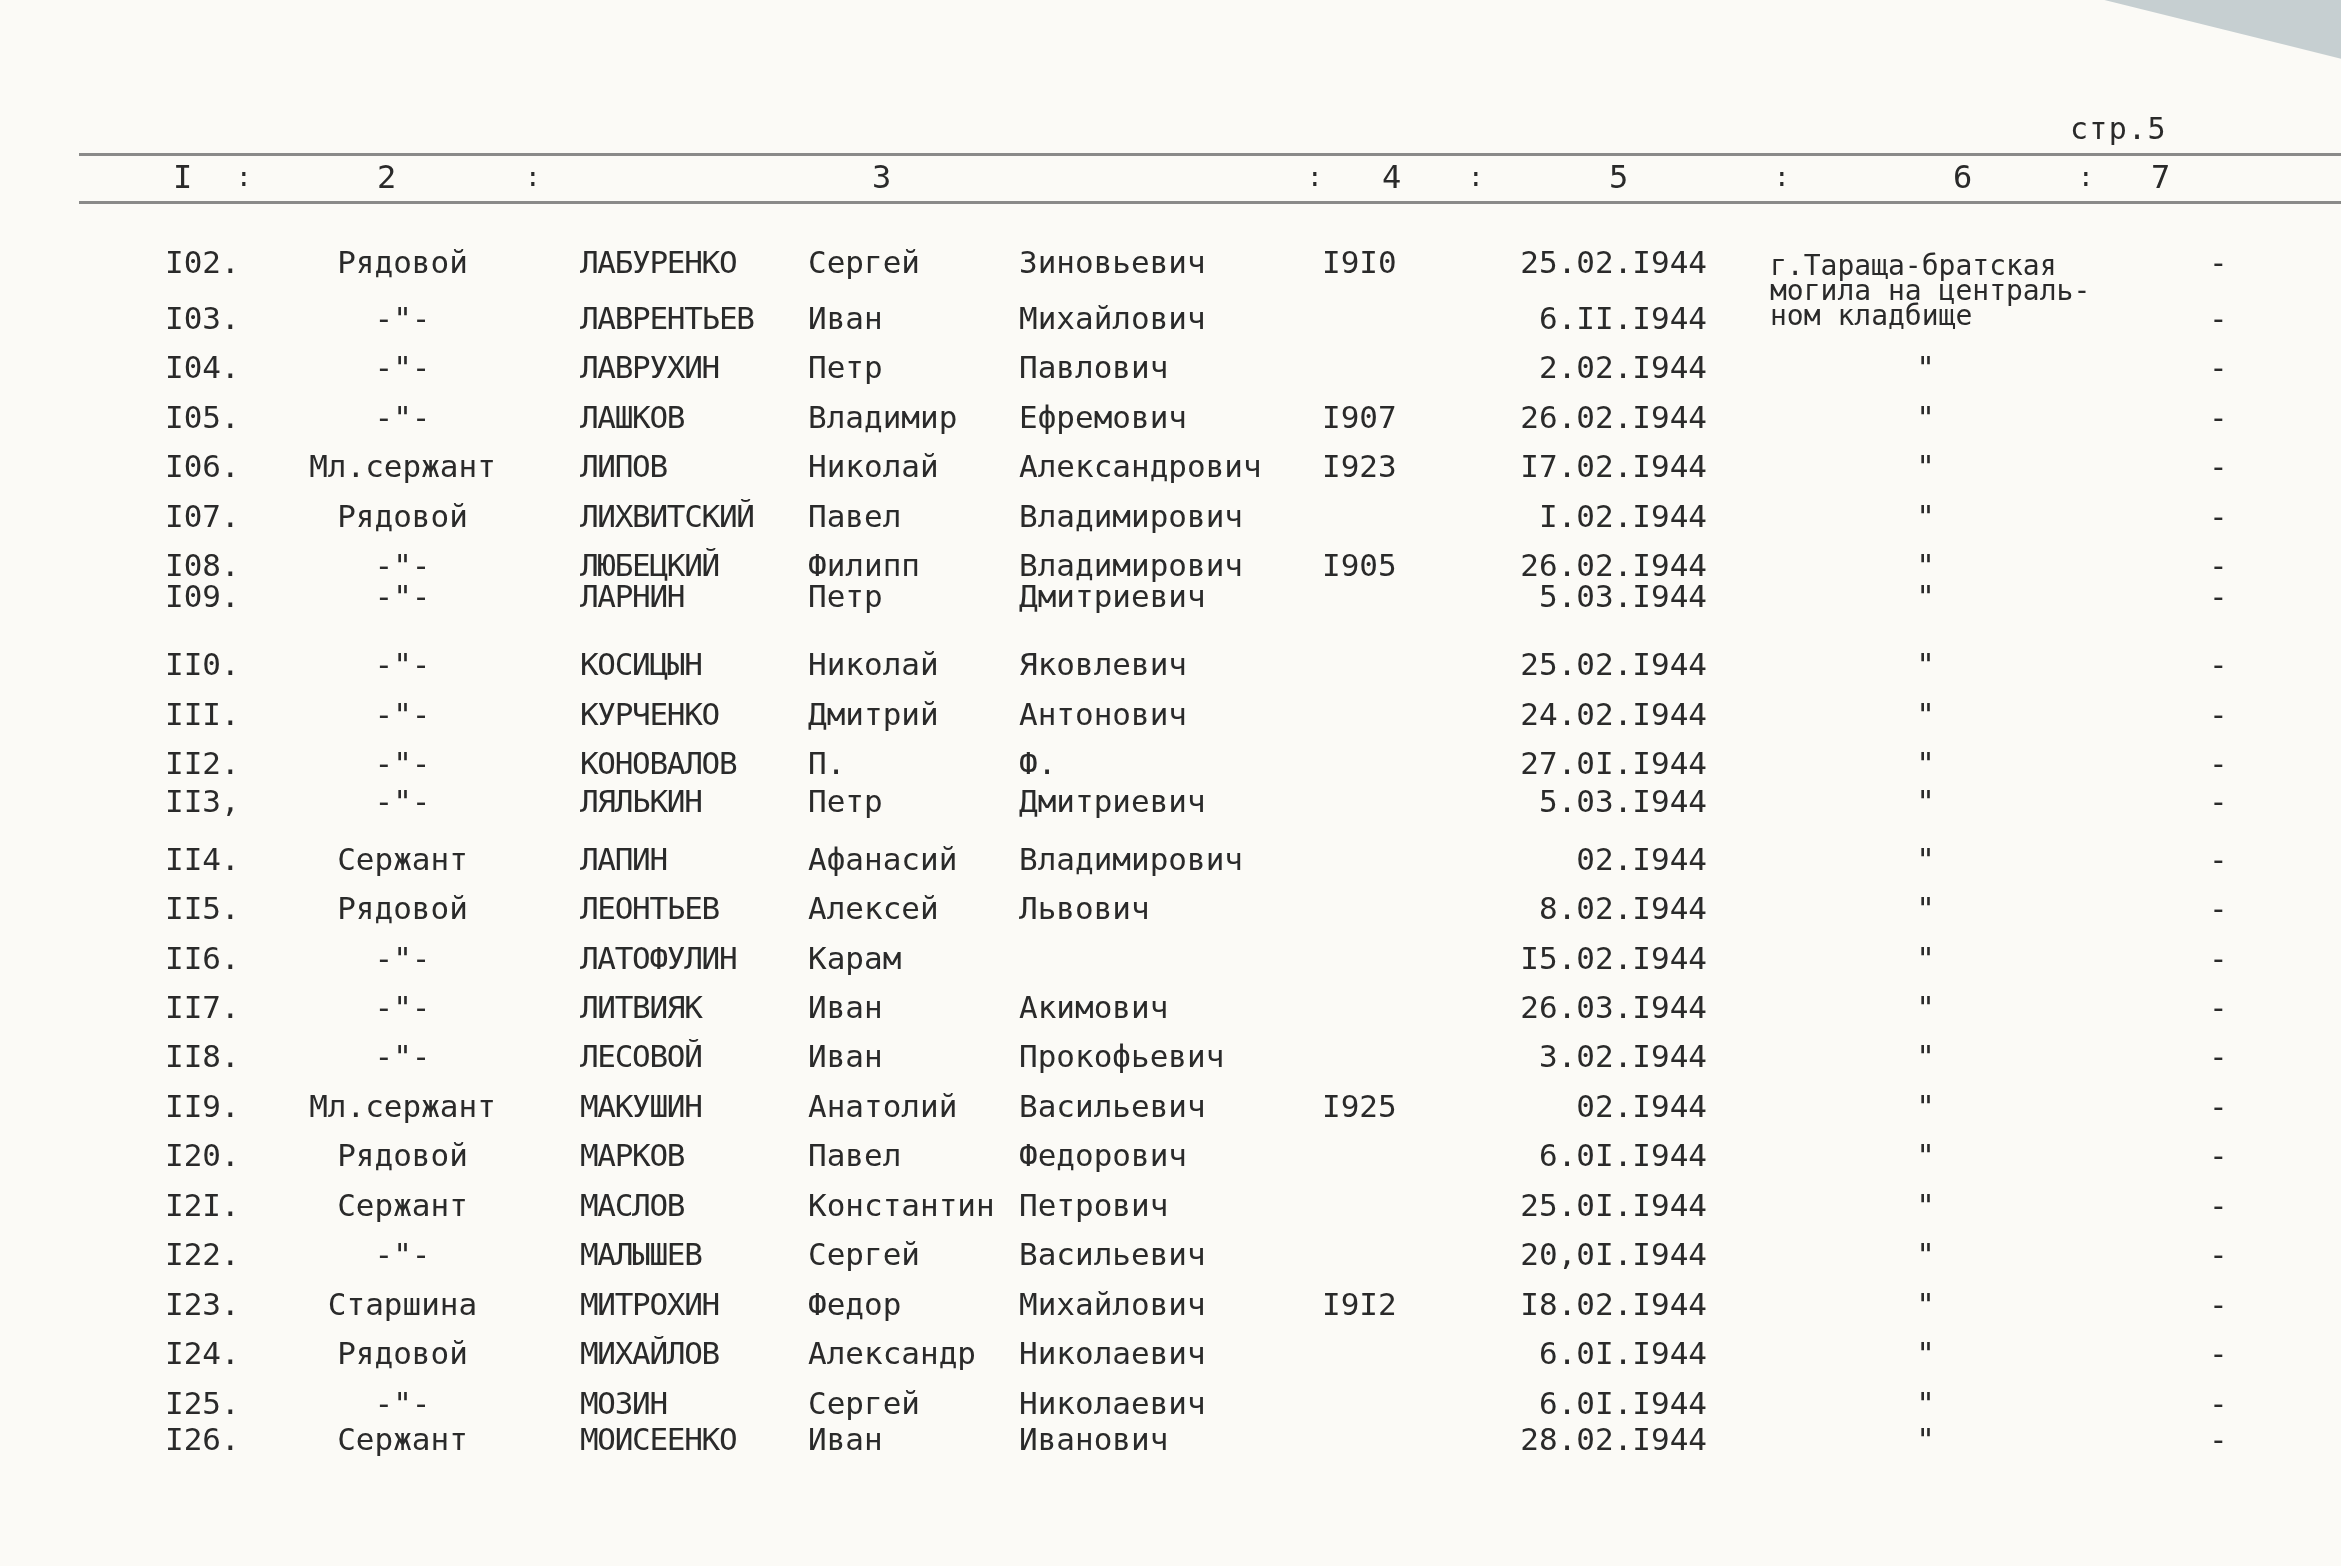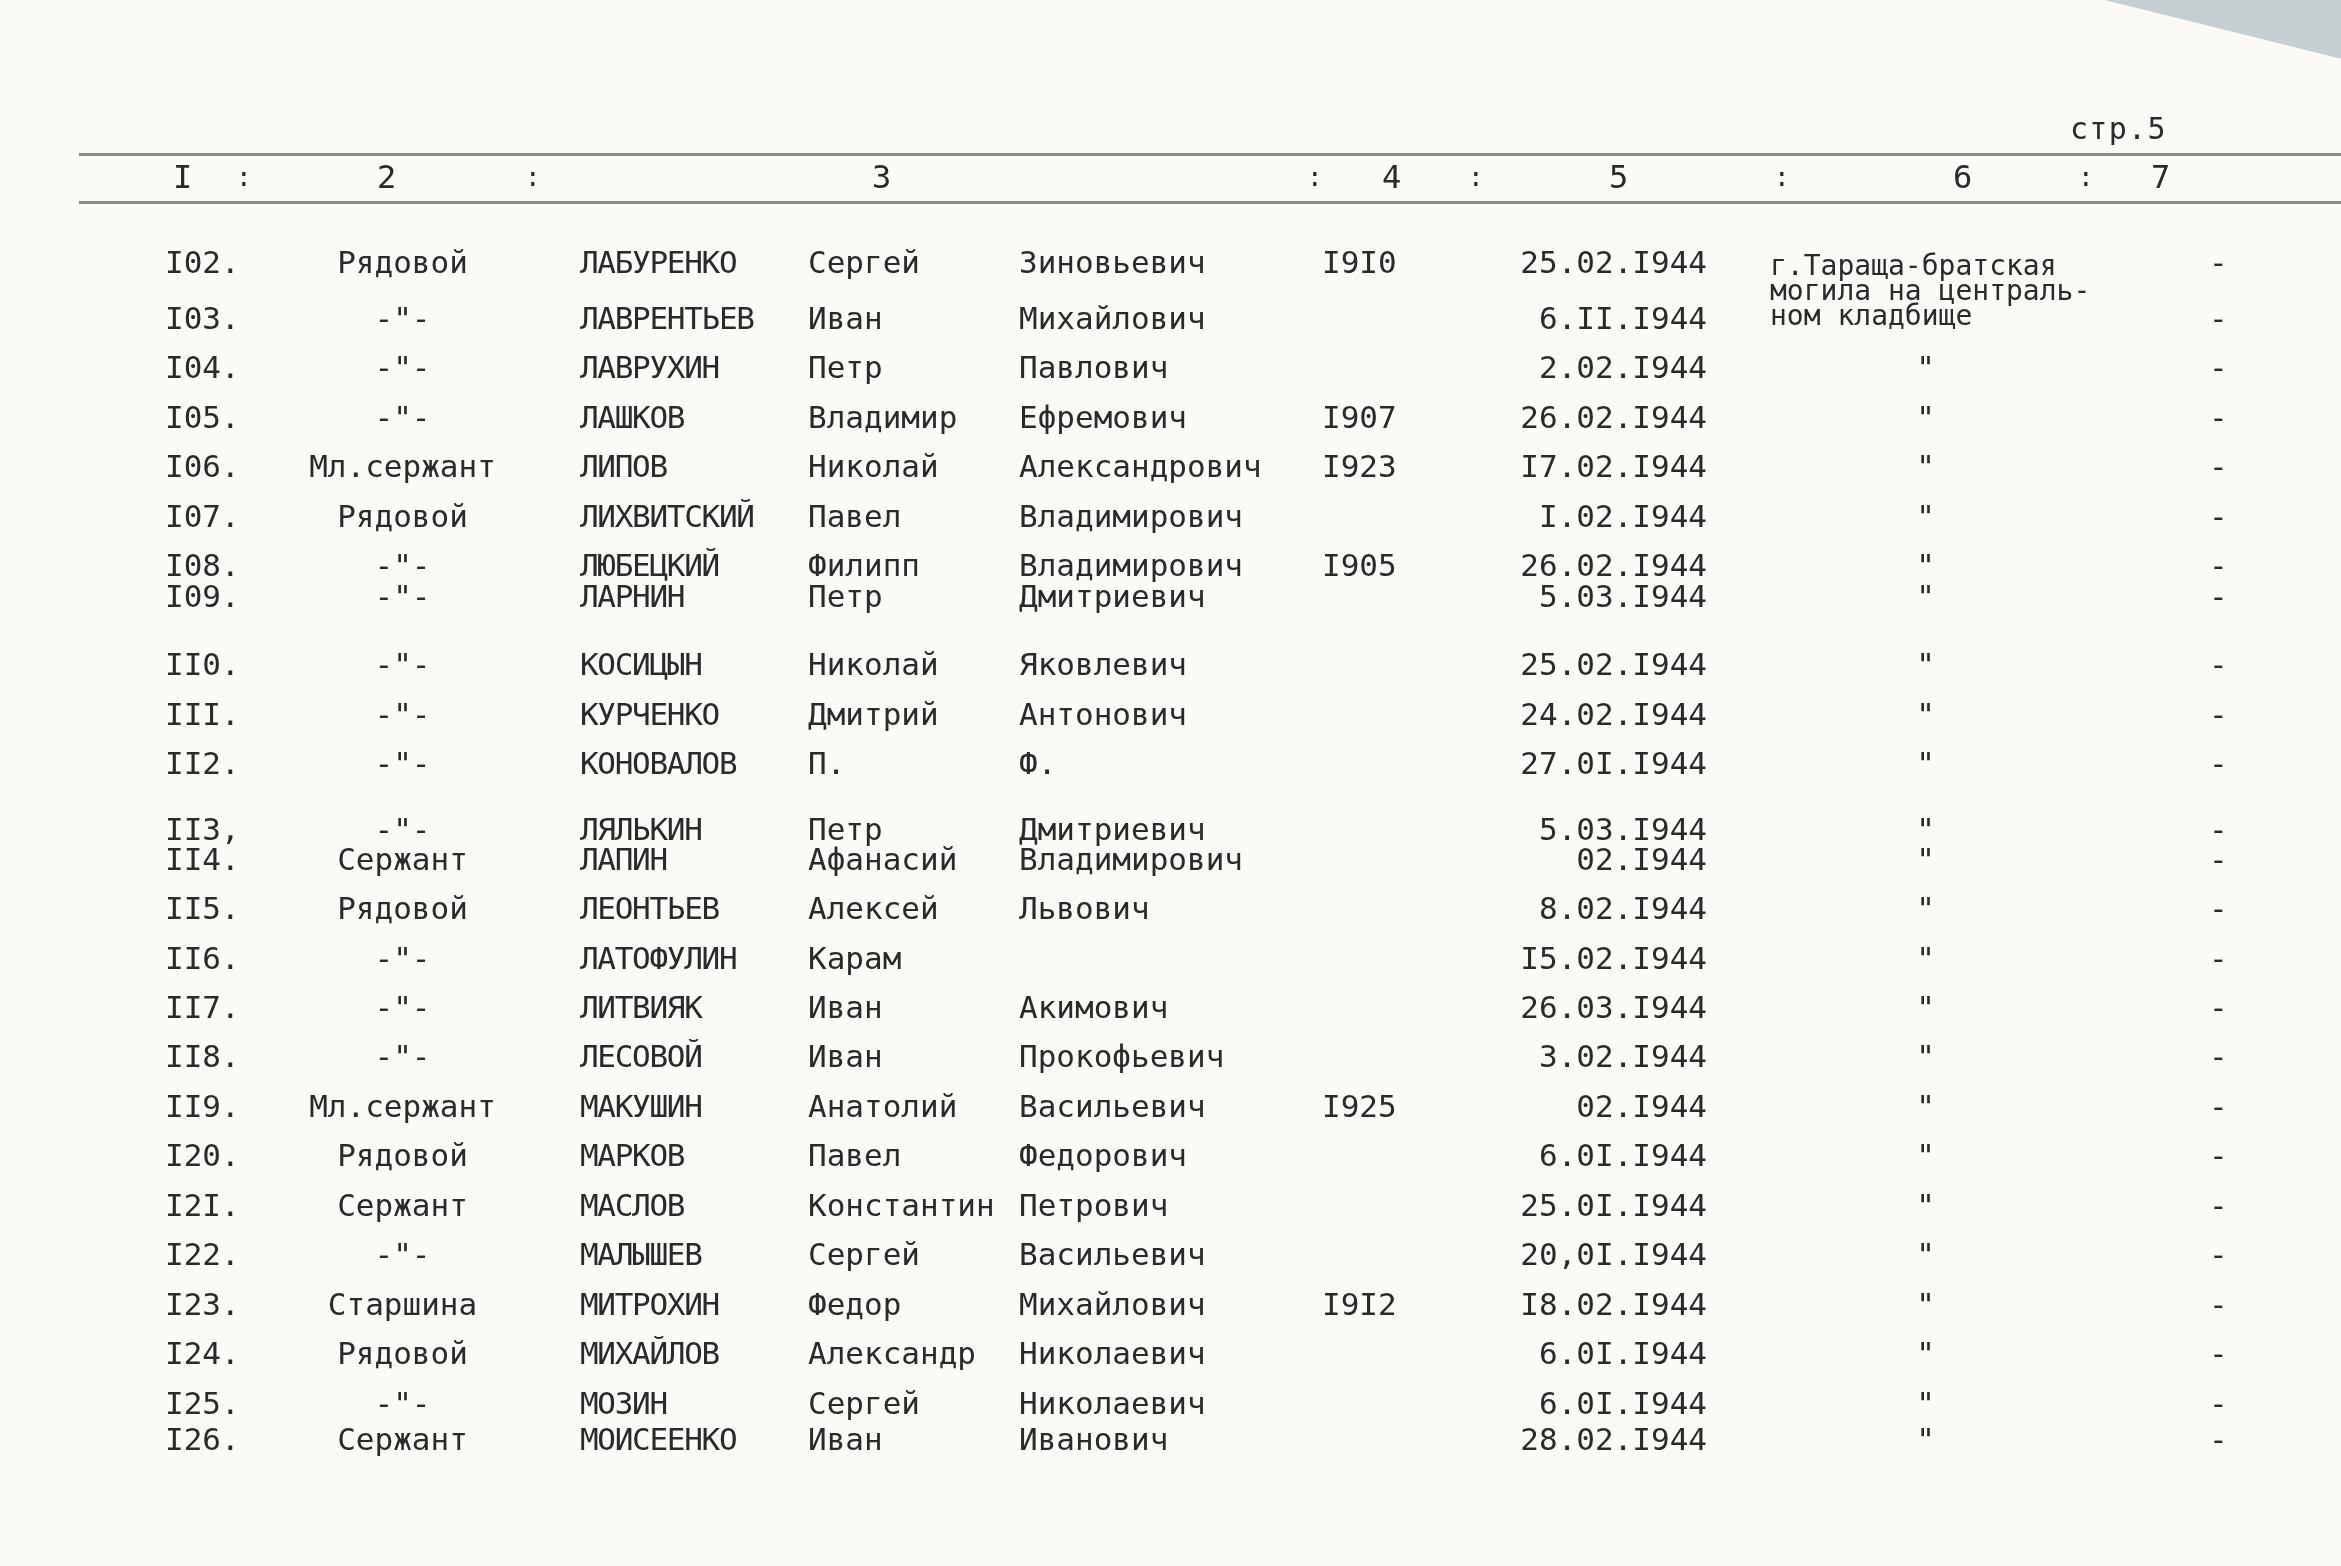--- a/index.html
+++ b/index.html
@@ -182,21 +182,21 @@
       <span class="c-num">II2.</span>
       <span class="c-rank">-"-</span>
       <span class="c-sur">КОНОВАЛОВ</span>
       <span class="c-name">П.</span>
       <span class="c-pat">Ф.</span>
       <span class="c-year"></span>
       <span class="c-date">27.0I.I944</span>
       <span class="c-burial">"</span>
       <span class="c-col7">-</span>
     </div>
-    <div class="row" style="top: 811px;">
+    <div class="row" style="top: 783px;">
       <span class="c-num">II3,</span>
       <span class="c-rank">-"-</span>
       <span class="c-sur">ЛЯЛЬКИН</span>
       <span class="c-name">Петр</span>
       <span class="c-pat">Дмитриевич</span>
       <span class="c-year"></span>
       <span class="c-date">5.03.I944</span>
       <span class="c-burial">"</span>
       <span class="c-col7">-</span>
     </div>

